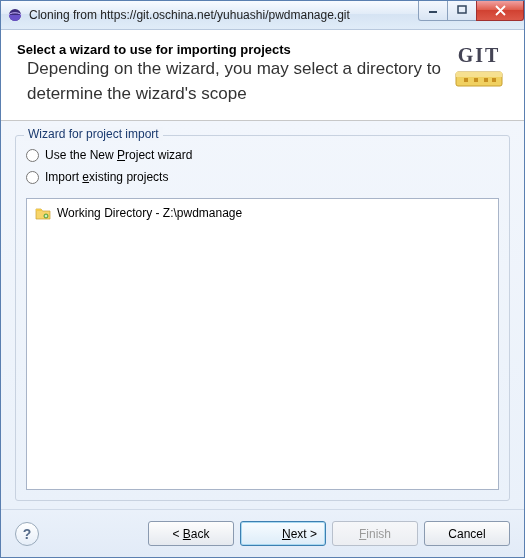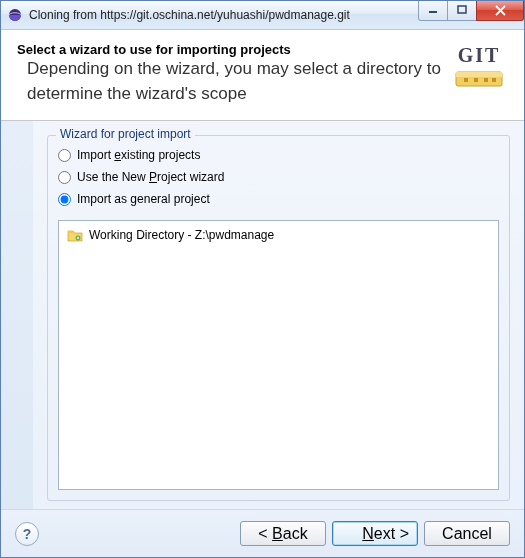--- a/index.html
+++ b/index.html
@@ -70,21 +70,21 @@
   .header-logo {
     width: 60px; height: 54px;
     flex-shrink: 0;
     display: flex; align-items: flex-start; justify-content: flex-start;
   }
 
   .content {
     flex: 1;
     padding: 6px 14px 8px 14px;
     background: linear-gradient(to bottom, #f2f6fc, #eaf1fa);
-    display: flex; flex-direction: column; margin-left: 32px;
+    display: flex; flex-direction: column;
   }
   .groupbox {
     border: 1px solid #c8d2e0;
     border-radius: 3px;
     padding: 8px 10px 10px 10px;
     position: relative;
     margin-top: 8px;
     flex: 1;
     display: flex; flex-direction: column;
     background: transparent;
@@ -142,21 +142,21 @@
     font-size: 14px;
   }
   .spacer { flex: 1; }
   .btn {
     min-width: 86px;
     height: 25px;
     margin-left: 6px;
     border: 1px solid #8a9ab0;
     border-radius: 3px;
     background: linear-gradient(to bottom, #fdfdfd, #e5e9ef);
-    font-size: 16px;
+    font-size: 12px;
     color: #000;
     display:flex; align-items:center; justify-content:center;
     padding: 4px 8px;
   }
   .btn.default {
     border: 1px solid #3c7fb1;
     box-shadow: 0 0 0 1px #a8d8f0 inset;
     background: linear-gradient(to bottom, #f8fcff, #dcecf8);
     justify-content: flex-end;
   }
@@ -213,32 +213,28 @@
       </svg>
     </div>
   </div>
 
   <div class="content">
     <div class="groupbox">
       <div class="group-label">Wizard for project import</div>
 
       <label class="radio-row">
         <input type="radio" name="wiz" style="">
+        <span><span>Use the New </span><span class="underline">P</span><span>roject wizard</span></span>
+      </label>
+
+      <label class="radio-row">
+        <input type="radio" name="wiz" style="">
         <span><span>Import </span><span class="underline">e</span><span>xisting projects</span></span>
       </label>
 
-      <label class="radio-row">
-        <input type="radio" name="wiz" style="">
-        <span><span>Use the New </span><span class="underline">P</span><span>roject wizard</span></span>
-      </label>
-
-      <label class="radio-row">
-        <input type="radio" name="wiz" checked="" style="">
-        <span><span>Import as </span><span class="underline">g</span><span>eneral project</span></span>
-      </label>
 
       <div class="listbox">
         <div class="list-item">
           <span class="folder-icon">
             <svg viewBox="0 0 16 16">
               <path d="M1 4 h5 l1.5 2 H15 v8 H1 z" fill="#f7d56a" stroke="#c9a030" stroke-width="0.7"></path>
               <path d="M1 4 h5 l1.5 2 H1 z" fill="#f3c948"></path>
               <circle cx="11" cy="11" r="2.1" fill="#6fbf4f" stroke="#3a8a2a" stroke-width="0.6"></circle>
               <path d="M11 9.8 v2.4 M9.8 11 h2.4" stroke="#fff" stroke-width="0.9"></path>
             </svg>
@@ -253,18 +249,21 @@
     <div class="help-btn">
       <span>?</span>
     </div>
     <div class="spacer"></div>
     <div class="btn">
       <span><span>&lt; </span><span class="ul">B</span><span>ack</span></span>
     </div>
     <div class="btn default">
       <span><span></span><span class="ul">N</span><span>ext &gt;</span></span>
     </div>
+    <div class="btn disabled">
+      <span><span></span><span class="ul">F</span><span>inish</span></span>
+    </div>
     <div class="btn">
       <span>Cancel</span>
     </div>
   </div>
 
 </div>
 
 </body></html>

